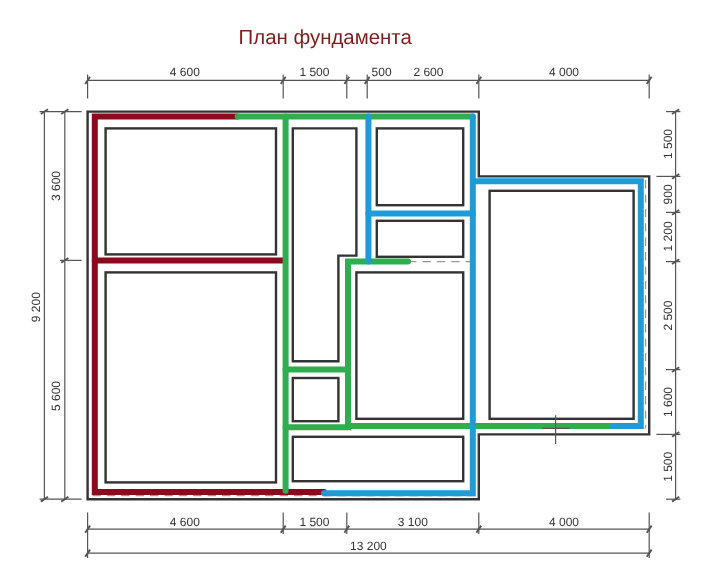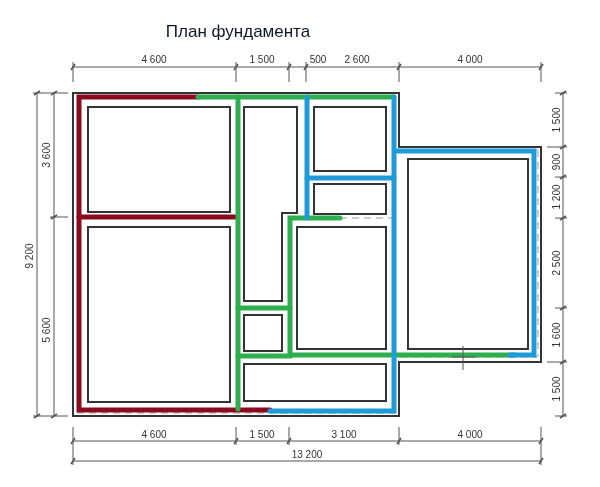--- a/index.html
+++ b/index.html
@@ -1,17 +1,17 @@
 <!DOCTYPE html>
 <html><head>
 <meta charset="utf-8">
 <style>
   html, body { margin: 0; padding: 0; background: #ffffff; }
   body { width: 600px; height: 487px; position: relative; overflow: hidden; font-family: "Liberation Sans", sans-serif; }
-  .title { position: absolute; left: 0; top: 22px; width: 476px; text-align: center; font-size: 17px; color: #0f172a; }
+  .title { position: absolute; left: 0; top: 22px; width: 476px; text-align: center; font-size: 17px; color: #7f1d1d; padding-left: 33px; }
   svg { position: absolute; left: 0; top: 0; }
   .dimtxt { font-family: "Liberation Sans", sans-serif; font-size: 10px; fill: #333; }
 </style>
 </head>
 <body>
 
 <div class="title">План фундамента</div>
 
 <svg width="600" height="487" viewBox="0 0 600 487">
 

